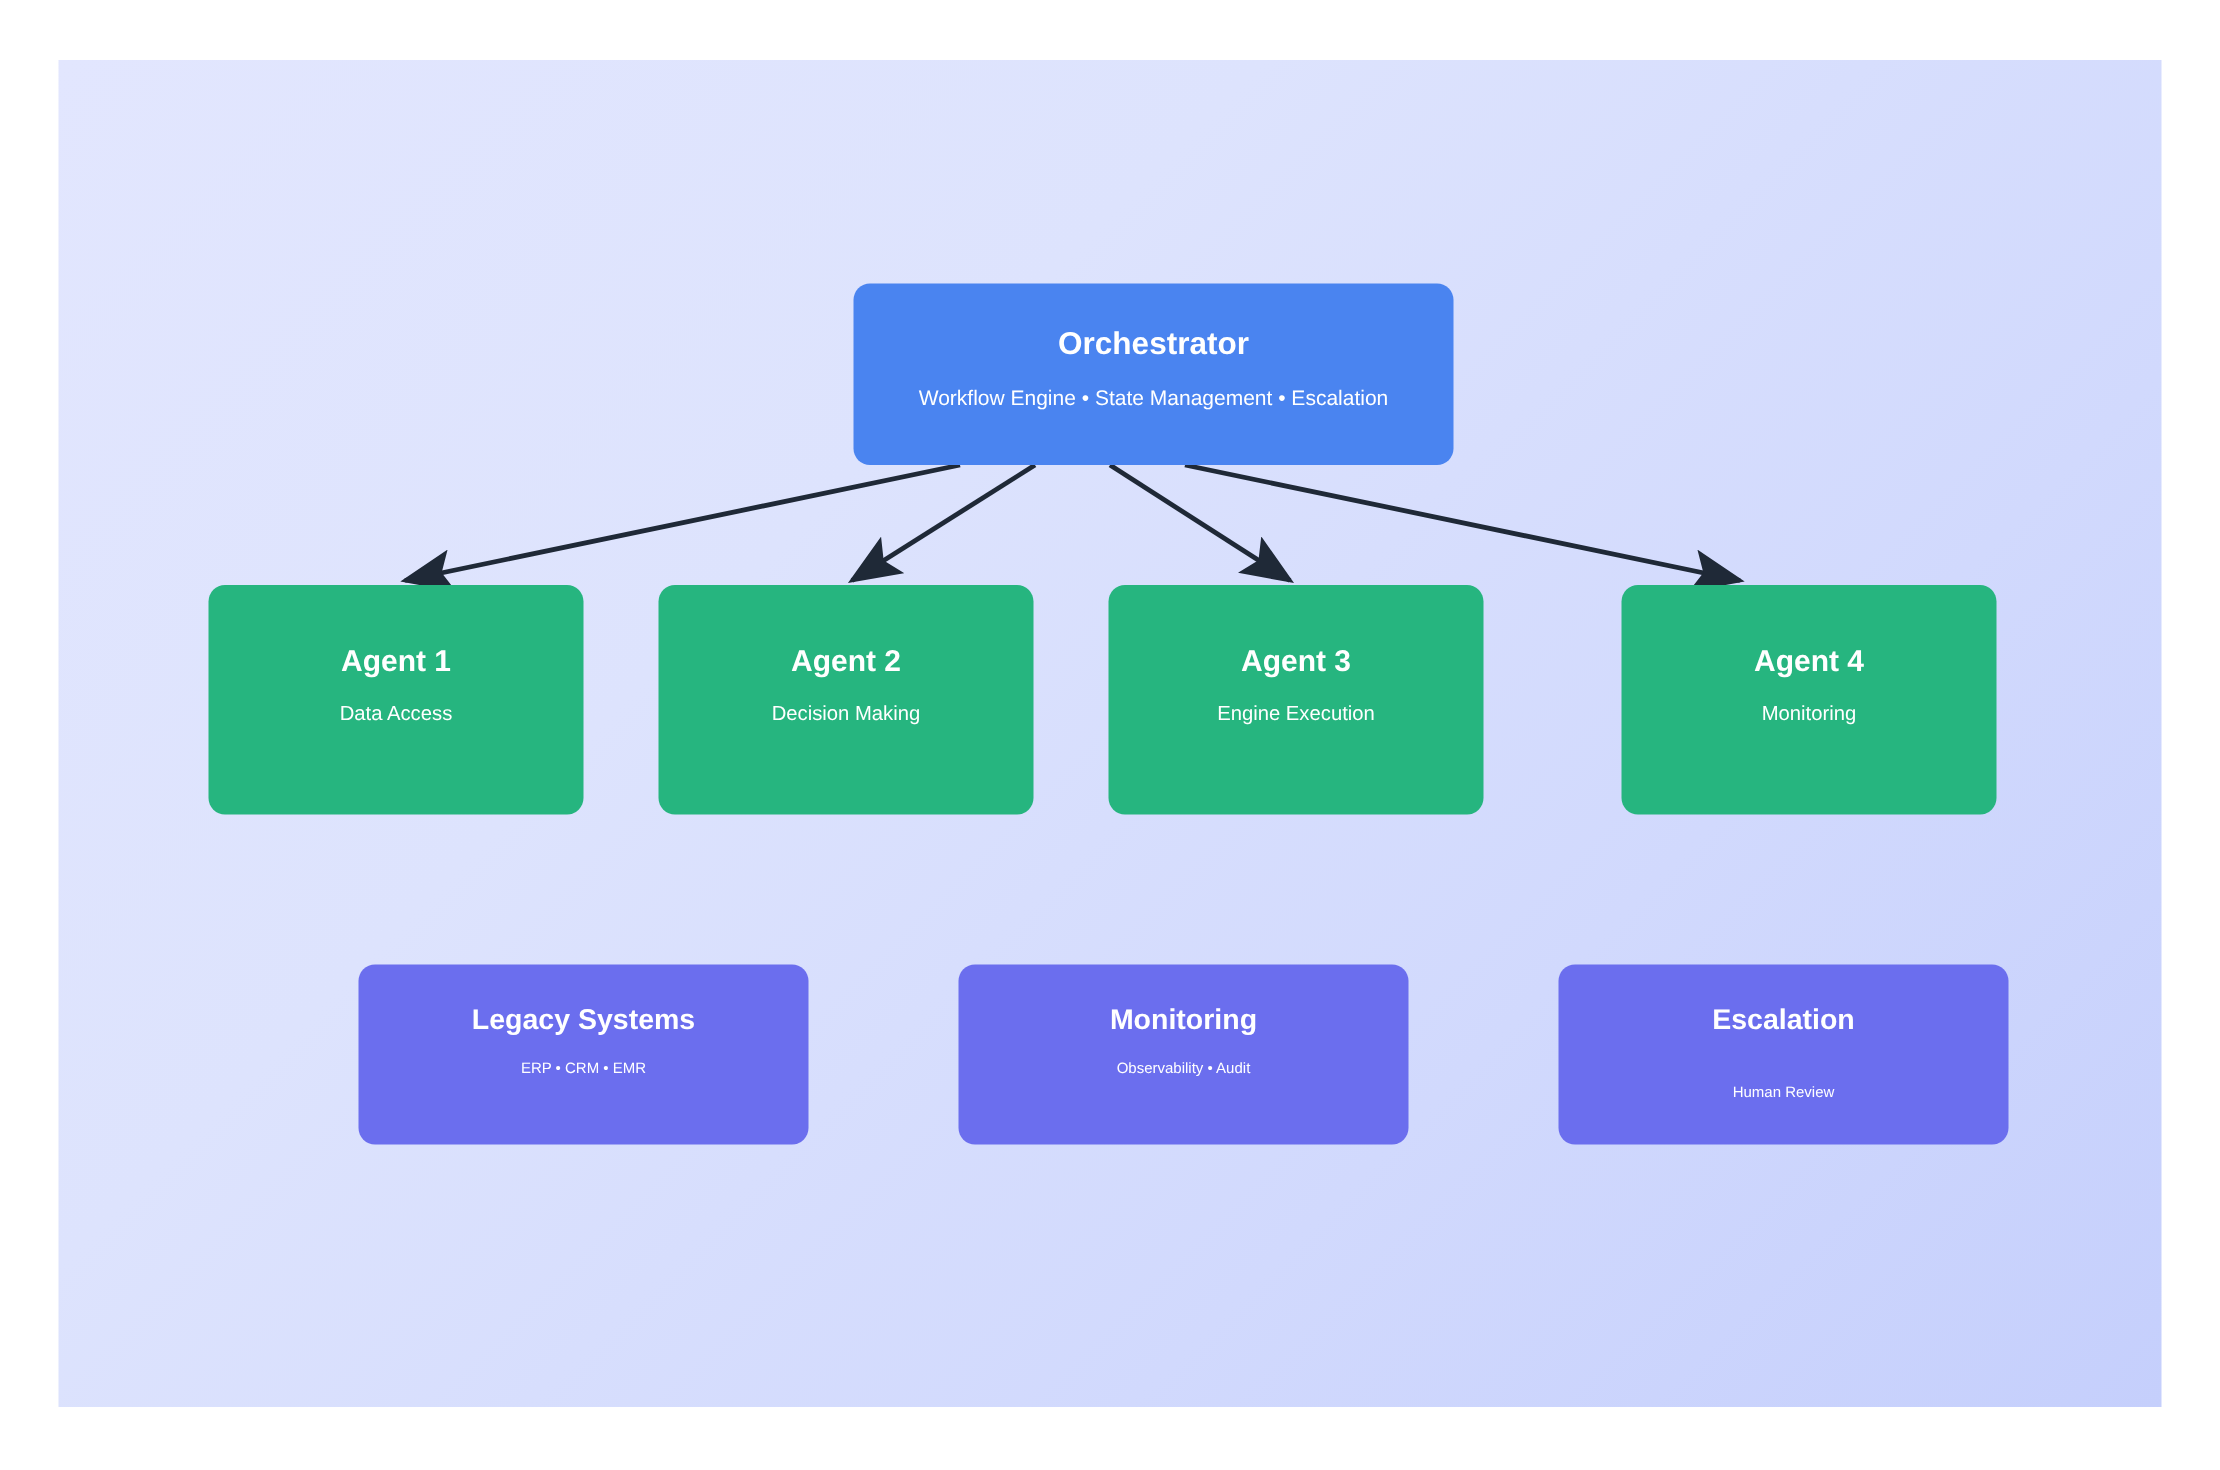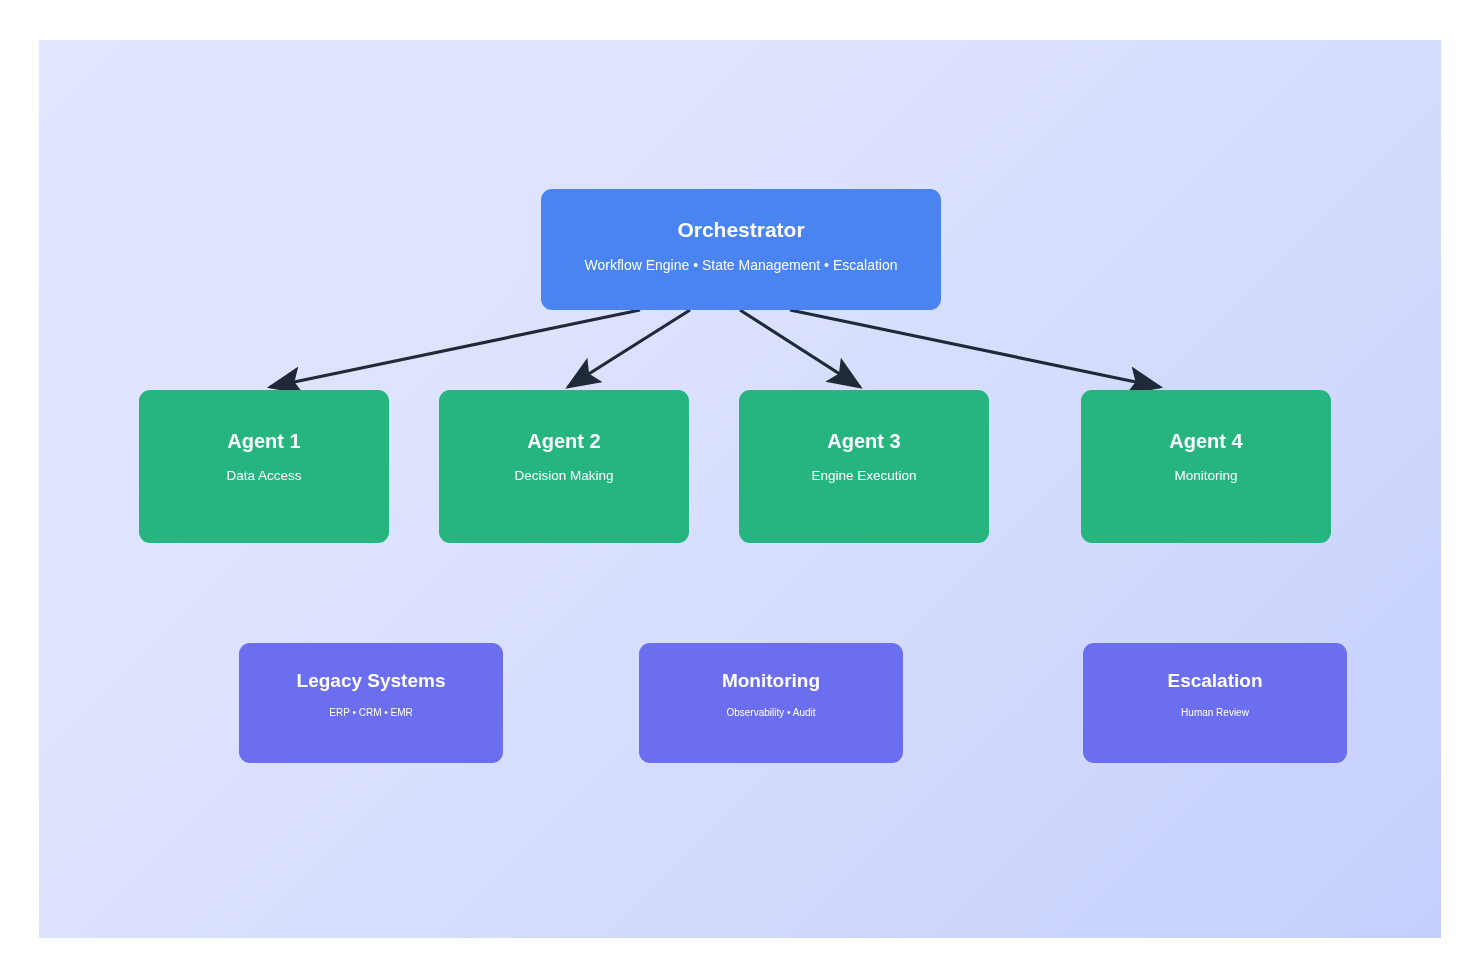--- a/index.html
+++ b/index.html
@@ -77,21 +77,21 @@
     margin-top: 15px;
     font-size: 13.5px;
     font-weight: normal;
     line-height: 1.2;
     color: #ffffff;
     white-space: nowrap;
   }
 
   
   #node-orchestrator {
-    left: 502px;
+    left: 530px;
     top: 149px;
     width: 400px;
     height: 121px;
     background: #4a84f0;
     padding-top: 29px;
   }
   #node-orchestrator .node-title { font-size: 21px; }
   #node-orchestrator .node-sub { margin-top: 16px; font-size: 14px; }
 
   
@@ -104,30 +104,30 @@
   }
   .agent-node .node-sub { margin-top: 16px; }
   #node-agent-1 { left: 100px; }
   #node-agent-2 { left: 400px; }
   #node-agent-3 { left: 700px; }
   #node-agent-4 { left: 1042px; }
 
   
   .support-node {
     top: 603px;
-    width: 264px;
+    width: 300px;
     height: 120px;
     background: #6b6eee;
     padding-top: 28px;
   }
   .support-node .node-title { font-size: 19px; }
   .support-node .node-sub { margin-top: 15px; font-size: 10px; }
   #node-legacy     { left: 200px; }
   #node-monitoring { left: 600px; }
-  #node-escalation { left: 1044px; }
+  #node-escalation { left: 1000px; gap: 16px; }
 </style>
 </head>
 <body>
 
 <div id="diagram-root">
 
   <div id="canvas">
 
 
     <svg id="connectors" viewBox="0 0 1402 898">

